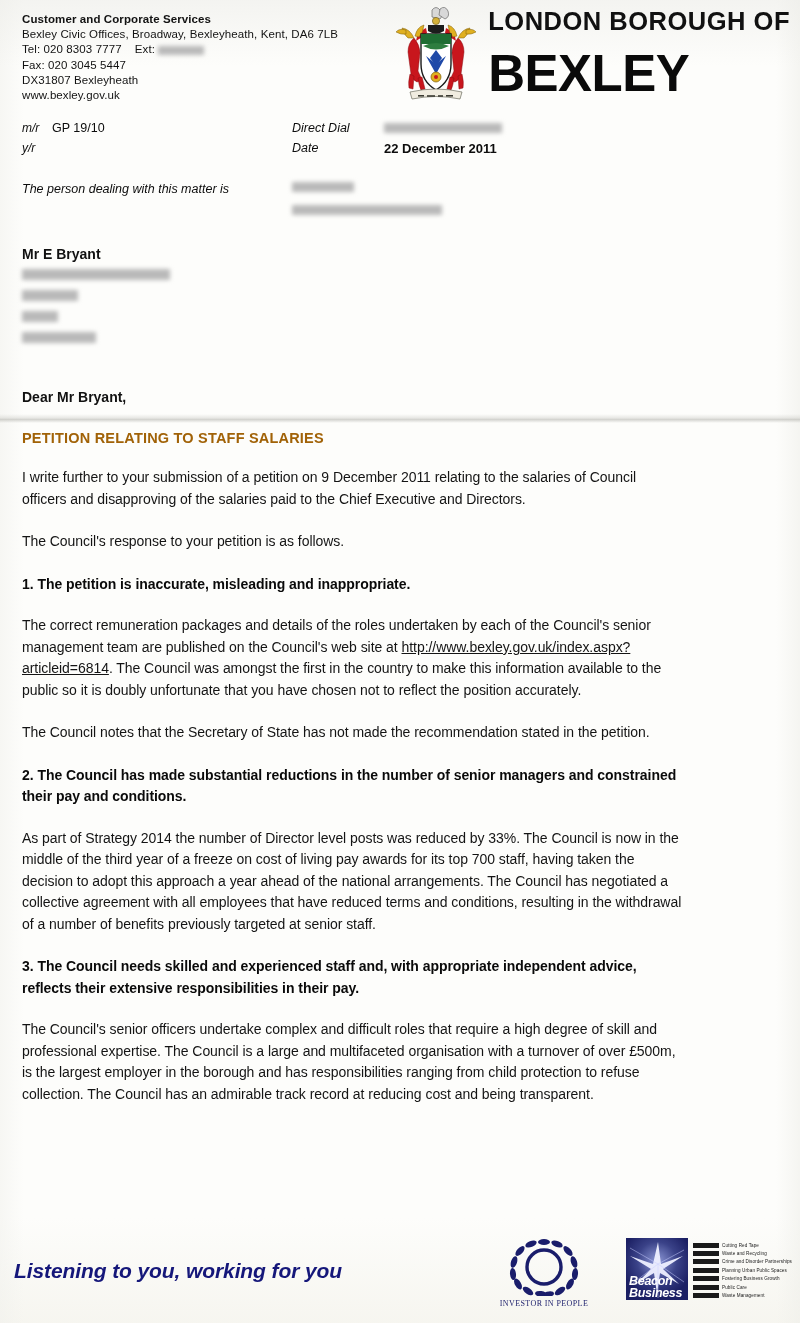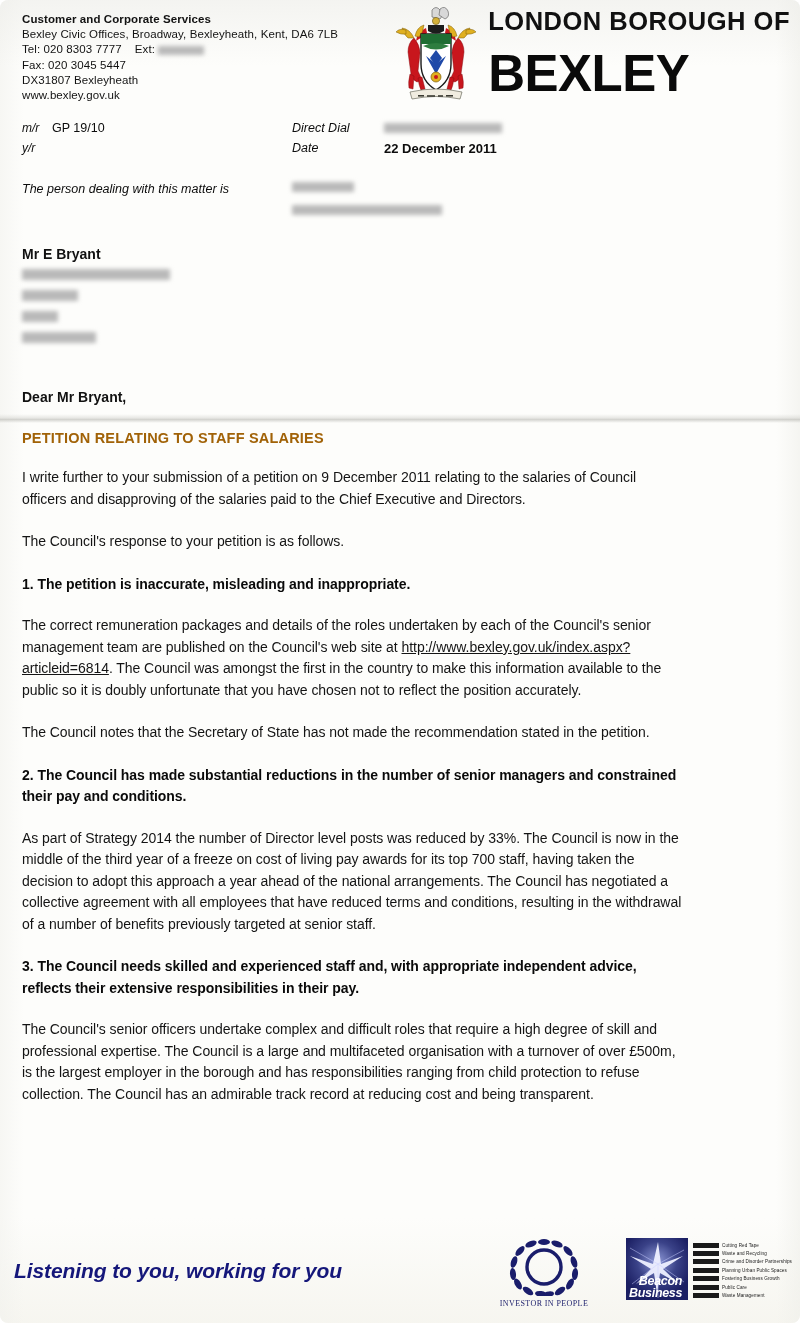--- a/index.html
+++ b/index.html
@@ -15,21 +15,20 @@
     position: relative;
     overflow: hidden;
   }
 
   
   .page {
     position: absolute;
     inset: 0;
     background: #fdfdfb;
     overflow: hidden;
-    border-radius: 8px;
   }
   
   .scan-tint {
     position: absolute; inset: 0;
     background:
       linear-gradient(to bottom, rgba(236,236,232,.55) 0%, rgba(255,255,255,0) 5%),
       linear-gradient(to right,  rgba(240,240,236,.5) 0%, rgba(255,255,255,0) 3%,
                                  rgba(255,255,255,0) 97%, rgba(238,238,233,.55) 100%),
       linear-gradient(to bottom, rgba(255,255,255,0) 92%, rgba(244,243,236,.75) 100%);
     pointer-events: none;
@@ -214,21 +213,21 @@
   .iip svg { display: block; margin: 0 auto; }
   .iip-cap {
     font-family: "Liberation Serif", serif;
     font-size: 8px;
     font-weight: normal;
     letter-spacing: .4px;
     color: #1a1d6b;
     margin-top: 3px;
   }
 
-  .beacon-wrap { display: flex; align-items: flex-start; gap: 5px; text-align: right; }
+  .beacon-wrap { display: flex; align-items: flex-start; gap: 5px; }
   .beacon-mark {
     width: 62px; height: 62px;
     position: relative;
     background: #1b1f63;
     overflow: hidden;
     flex: none;
   }
   .beacon-mark svg { position: absolute; inset: 0; }
   .beacon-txt {
     position: absolute;

